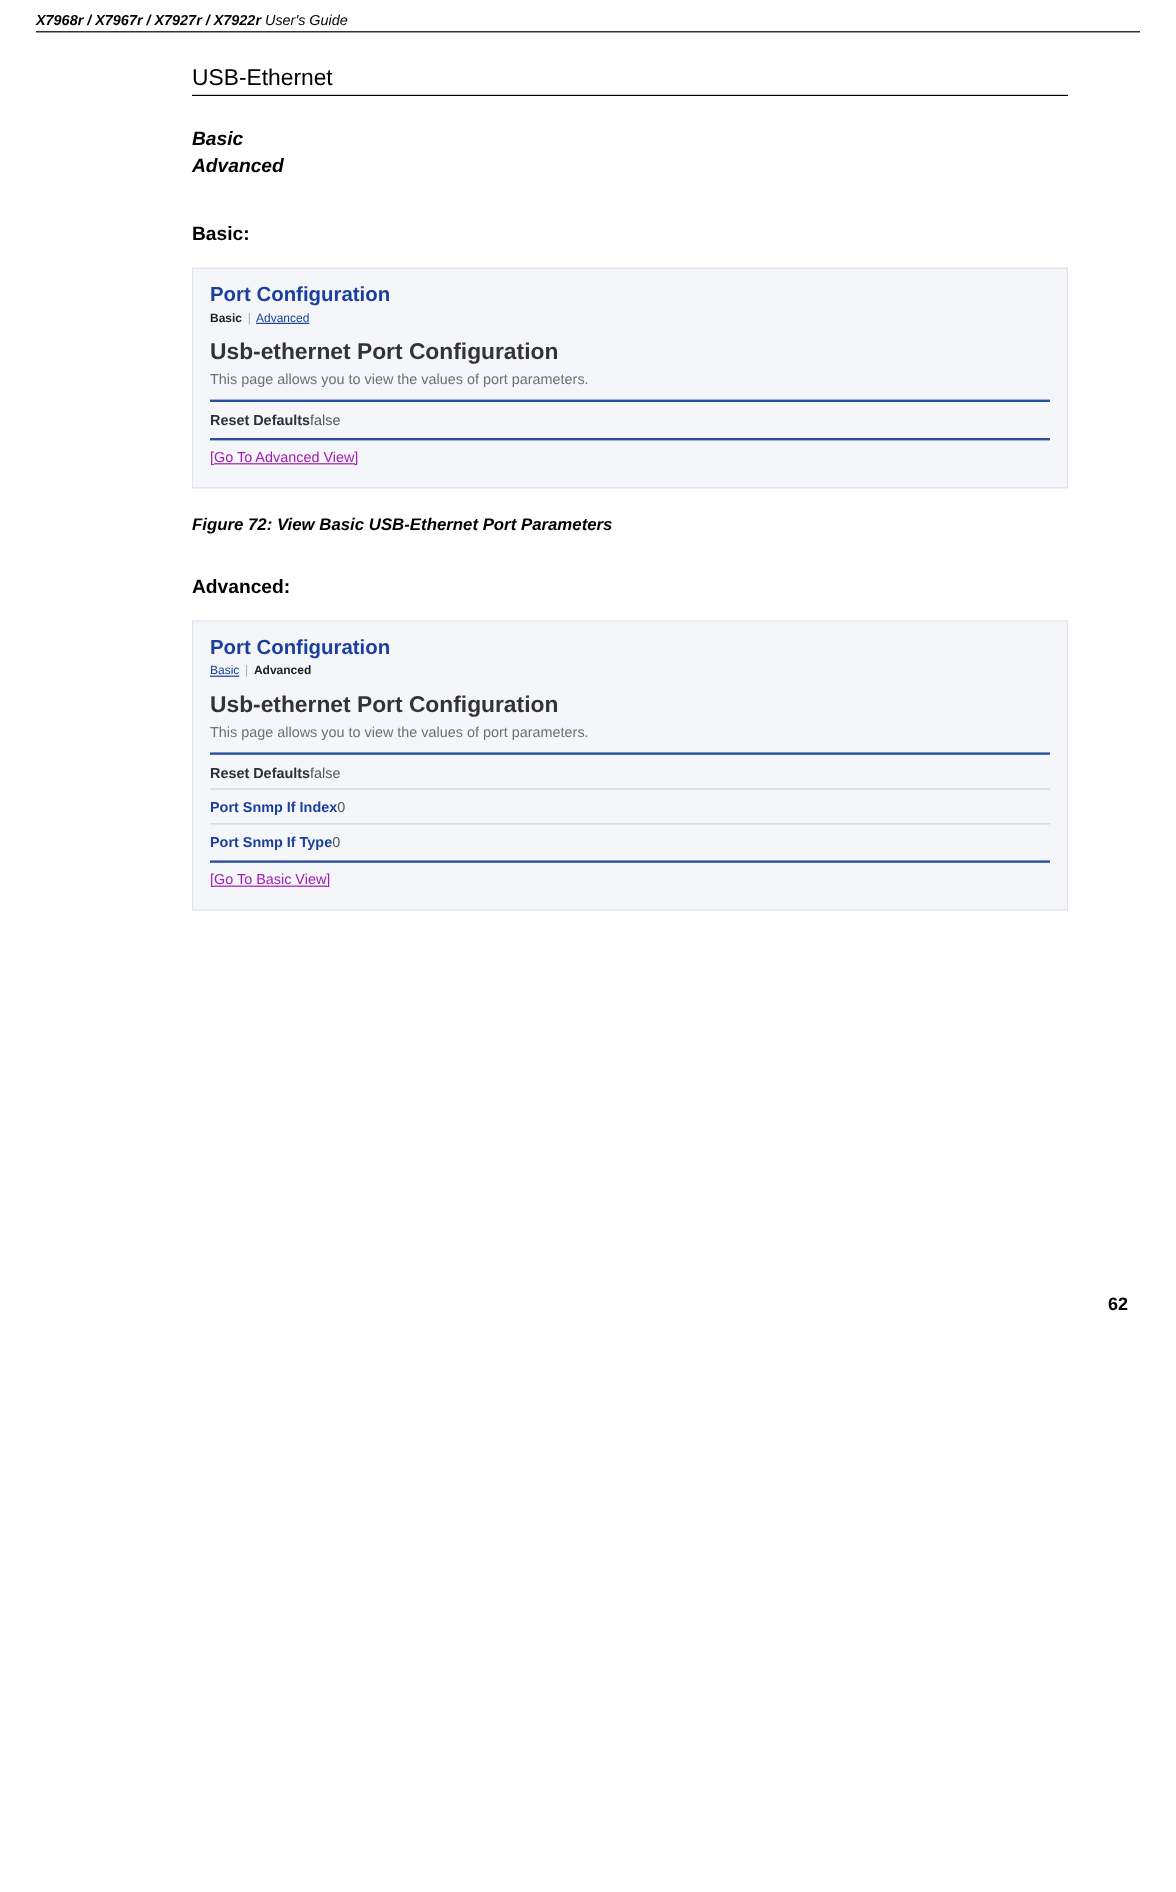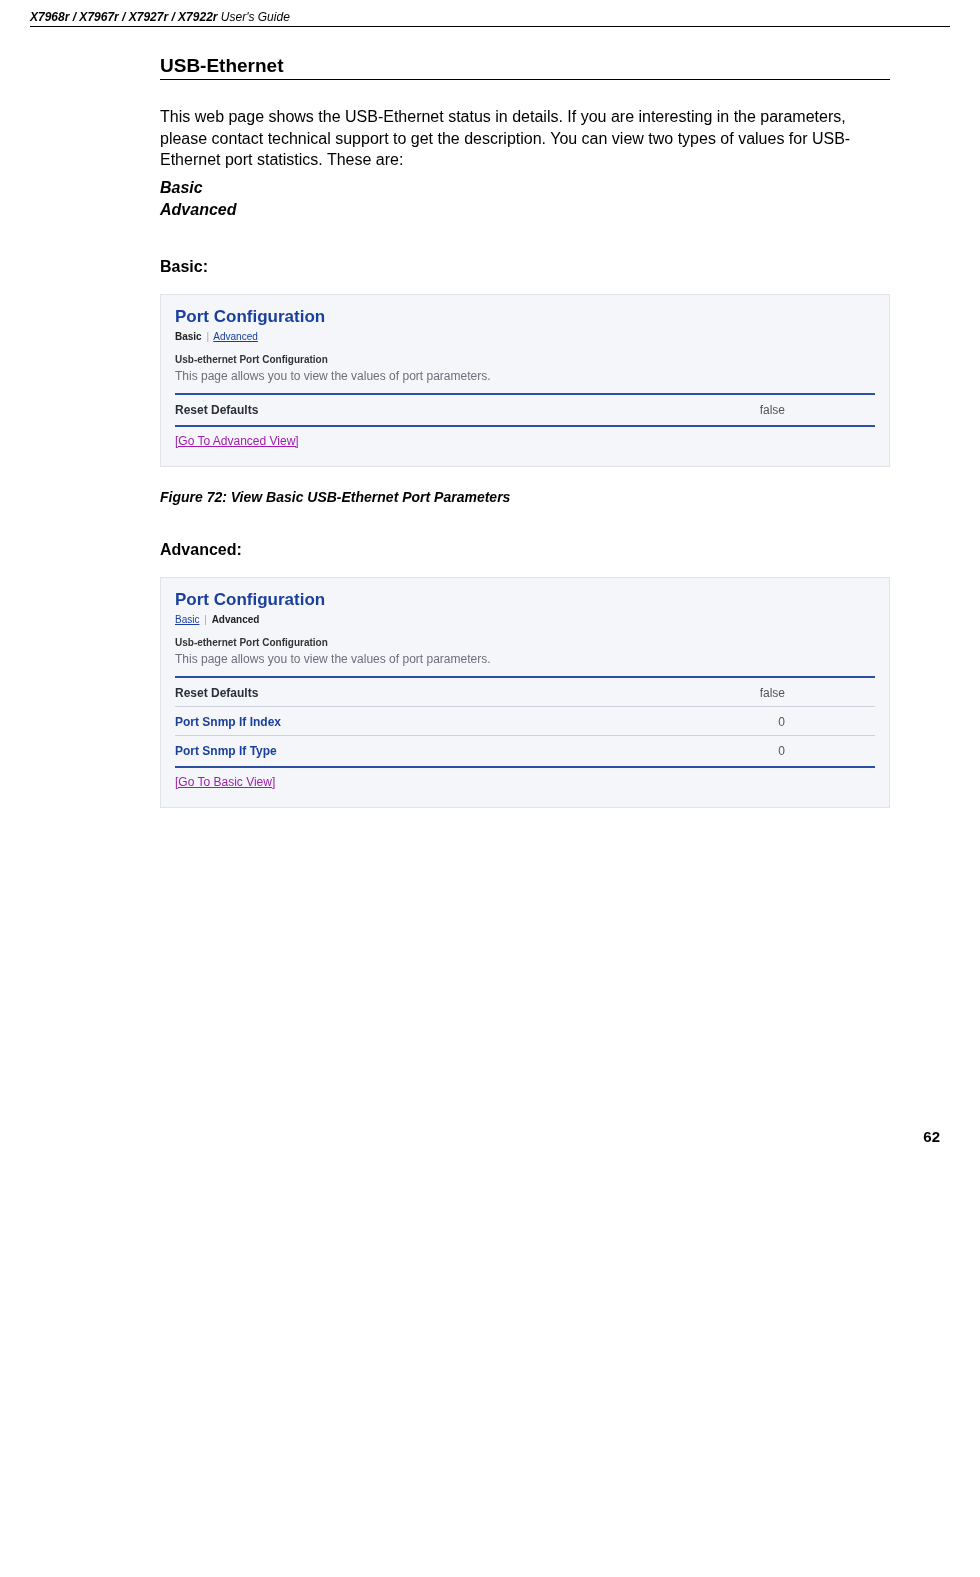--- a/index.html
+++ b/index.html
@@ -14,21 +14,21 @@
   }
   .header-line {
     font-style: italic;
     font-size: 12px;
     padding-bottom: 2px;
   }
   .header-line .bold { font-weight: bold; font-style: italic; }
   .top-rule { border: none; border-top: 1px solid #000; margin-bottom: 28px; }
   .content { padding-left: 130px; padding-right: 60px; }
   .section-title {
-    font-weight: bold;
+    font-weight: normal;
     font-size: 19px;
     border-bottom: 1.5px solid #000;
     padding-bottom: 2px;
     margin-bottom: 26px;
   }
   .intro { font-size: 16px; line-height: 1.35; margin-bottom: 6px; }
   .type-label { font-weight: bold; font-style: italic; font-size: 16px; line-height: 1.4; }
   .subhead { font-weight: bold; font-size: 16px; margin-top: 36px; margin-bottom: 18px; }
   .panel {
     background: #f4f6fa;
@@ -41,46 +41,45 @@
   .panel .pc-title {
     color: #1a3f9c;
     font-weight: bold;
     font-size: 17px;
     margin-bottom: 4px;
   }
   .panel .tabs { font-size: 10px; margin-bottom: 12px; }
   .panel .tabs .active { font-weight: bold; color: #222; }
   .panel .tabs .sep { color: #aaa; padding: 0 2px; }
   .panel .tabs .link { color: #1a3f9c; text-decoration: underline; cursor: pointer; }
-  .panel .subtitle { font-weight: bold; color: #333; font-size: 10px; margin-bottom: 4px; }
+  .panel .subtitle { font-weight: bold; color: #333; font-size: 19px; margin-bottom: 4px; }
   .panel .desc { color: #6b6f78; font-size: 12px; margin-bottom: 10px; }
   .panel .hr-thin { border: none; border-top: 1px solid #ccd2dc; margin: 2px 0 4px 0; }
   .panel .hr-blue { border: none; border-top: 2px solid #2a4ea0; margin: 4px 0; }
-  .panel .row { display: flex; justify-content: space-between; padding: 4px 0; font-size: 12px; }
+  .panel .row { display: flex; justify-content: flex-start; padding: 4px 0; font-size: 12px; }
   .panel .row .label { font-weight: bold; color: #2a2f3a; }
   .panel .row .label-blue { font-weight: bold; color: #1a3f9c; }
   .panel .row .val { color: #555; padding-right: 90px; }
   .panel .goto { margin-top: 6px; }
   .panel .goto a { color: #a21caf; text-decoration: underline; font-size: 12px; cursor: pointer; }
   .fig-caption { font-weight: bold; font-style: italic; font-size: 14px; margin-top: 22px; margin-bottom: 8px; }
   .page-num { text-align: right; font-weight: bold; font-size: 15px; margin-top: 320px; padding-right: 10px; }
 </style>
 </head>
 <body>
 
 <div class="header-line">
   <span class="bold">X7968r / X7967r / X7927r / X7922r</span><span> User's Guide</span>
 </div>
 <hr class="top-rule">
 
 <div class="content">
 
   <div class="section-title">USB-Ethernet</div>
 
-  <p class="intro">This web page shows the USB-Ethernet status in details. If you are interesting in the parameters, please contact technical support to get the description. You can view two types of values for USB-Ethernet port statistics. These are:</p>
   <p class="type-label">Basic</p>
   <p class="type-label">Advanced</p>
 
   <div class="subhead">Basic:</div>
 
   <div class="panel">
     <div class="pc-title">Port Configuration</div>
     <div class="tabs">
       <span class="active">Basic</span>
       <span class="sep">|</span>

